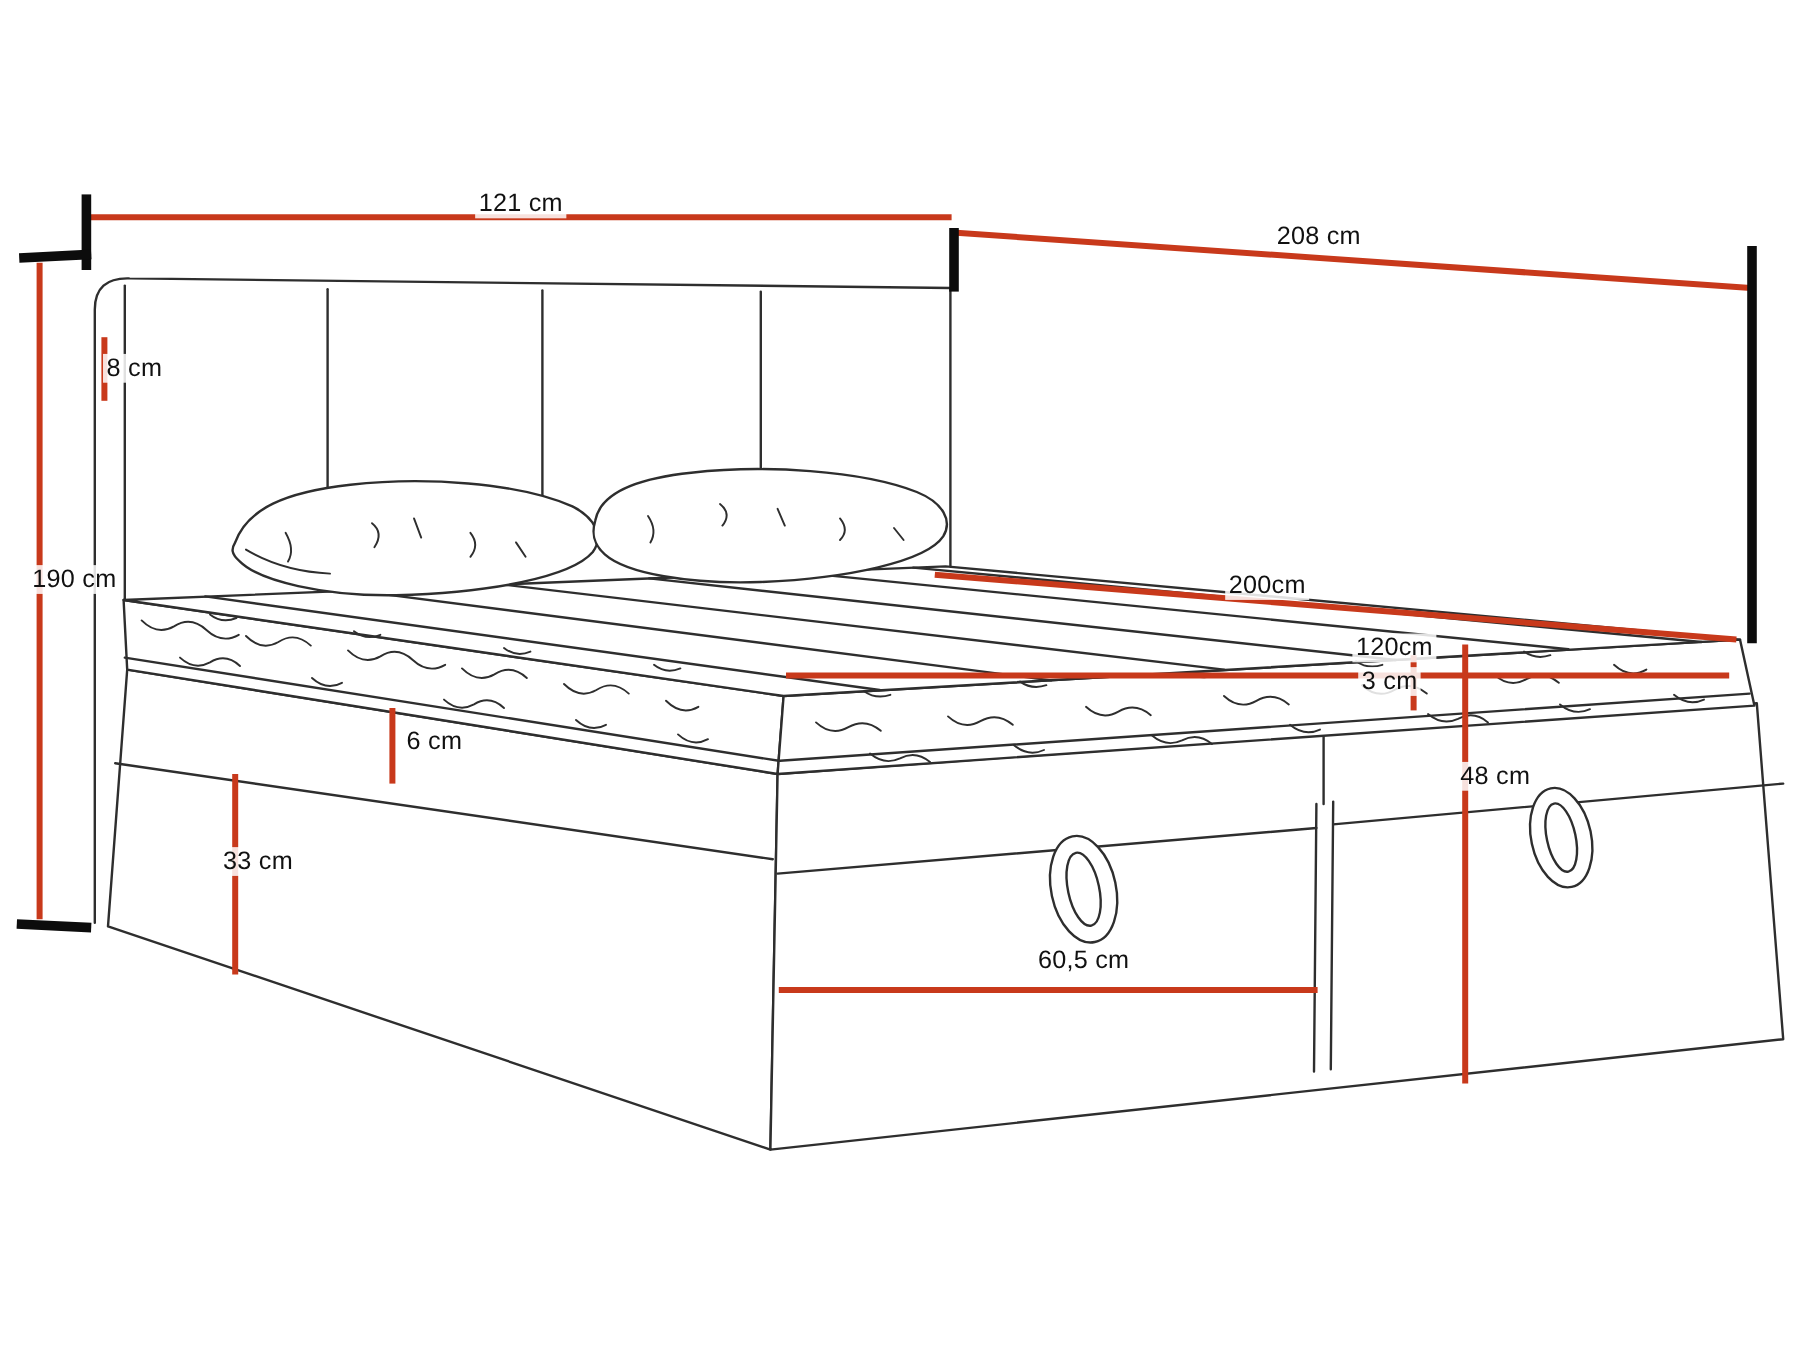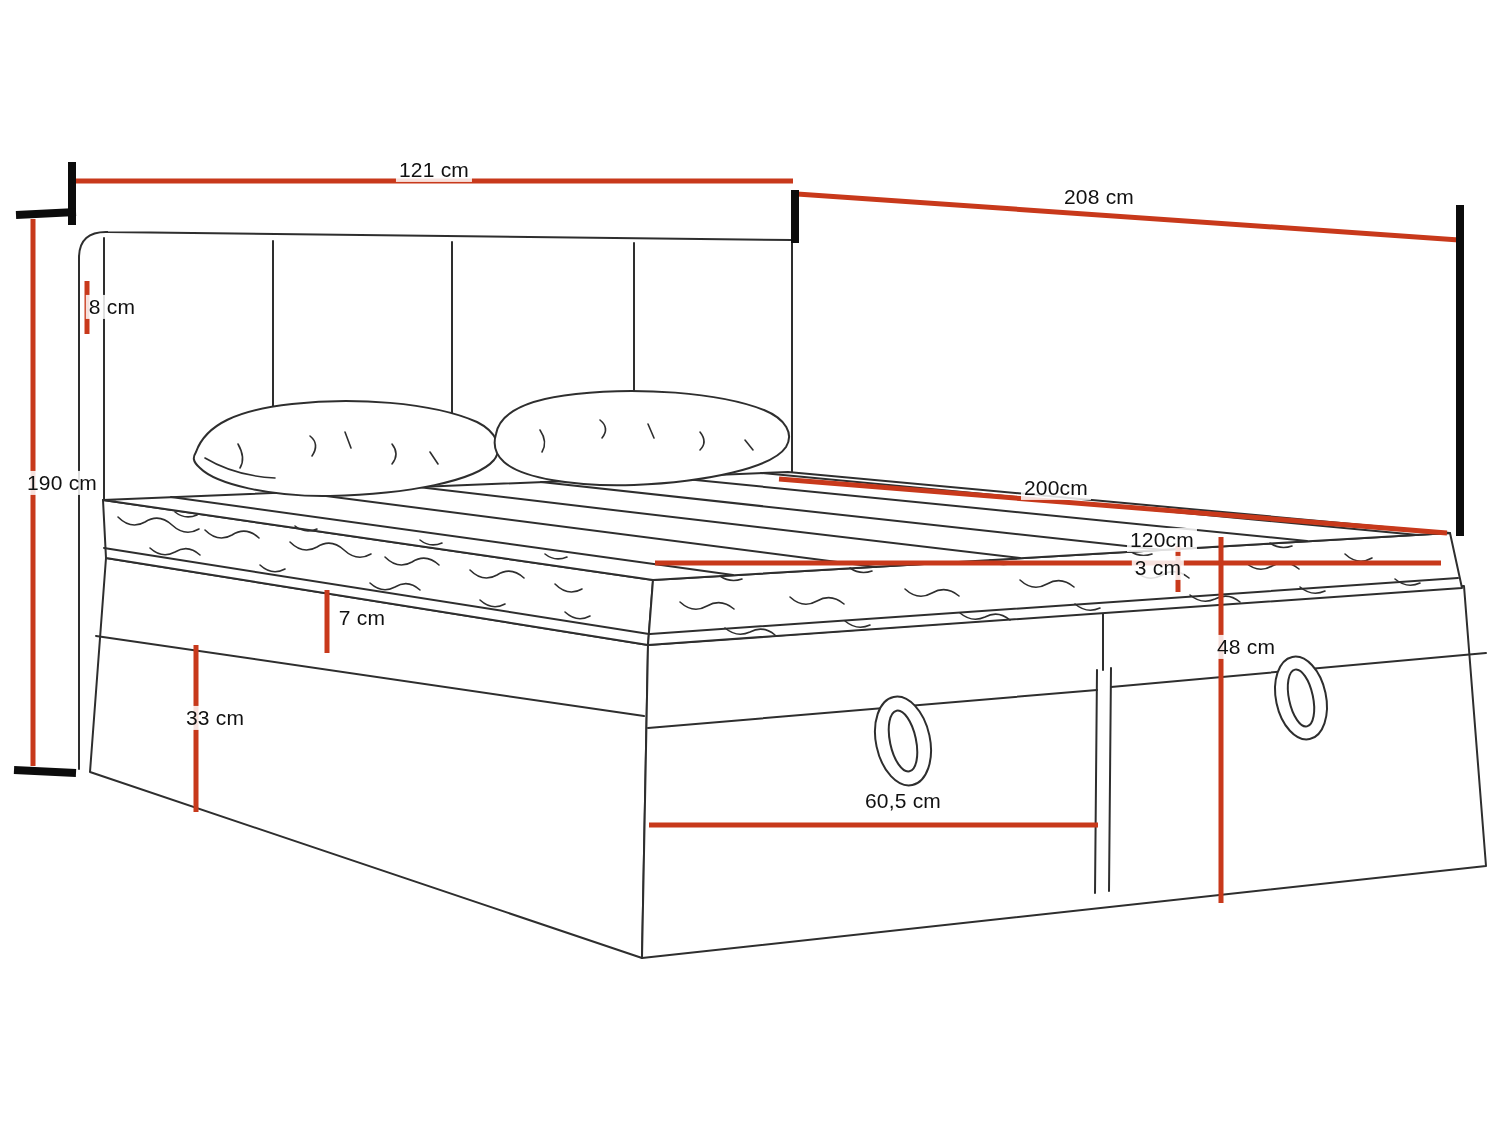--- a/index.html
+++ b/index.html
@@ -154,18 +154,18 @@
     </g>
   </svg>
 
   <div class="dim-label" style="left:434px;top:170px;">121 cm</div>
   <div class="dim-label" style="left:1099px;top:197px;">208 cm</div>
   <div class="dim-label" style="left:112px;top:307px;text-align:center;">8 cm</div>
   <div class="dim-label" style="left:62px;top:483px;">190 cm</div>
   <div class="dim-label" style="left:1008px;top:488px;margin-left:48px;">200cm</div>
   <div class="dim-label" style="left:1162px;top:540px;">120cm</div>
   <div class="dim-label" style="left:1158px;top:568px;">3 cm</div>
-  <div class="dim-label" style="left:362px;top:618px;">7 cm</div>
+  <div class="dim-label" style="left:362px;top:618px;">6 cm</div>
   <div class="dim-label" style="left:1246px;top:647px;">48 cm</div>
   <div class="dim-label" style="left:215px;top:718px;">33 cm</div>
   <div class="dim-label" style="left:874px;top:801px;margin-left:29px;">60,5 cm</div>
 
 </div>
 
 </body></html>

